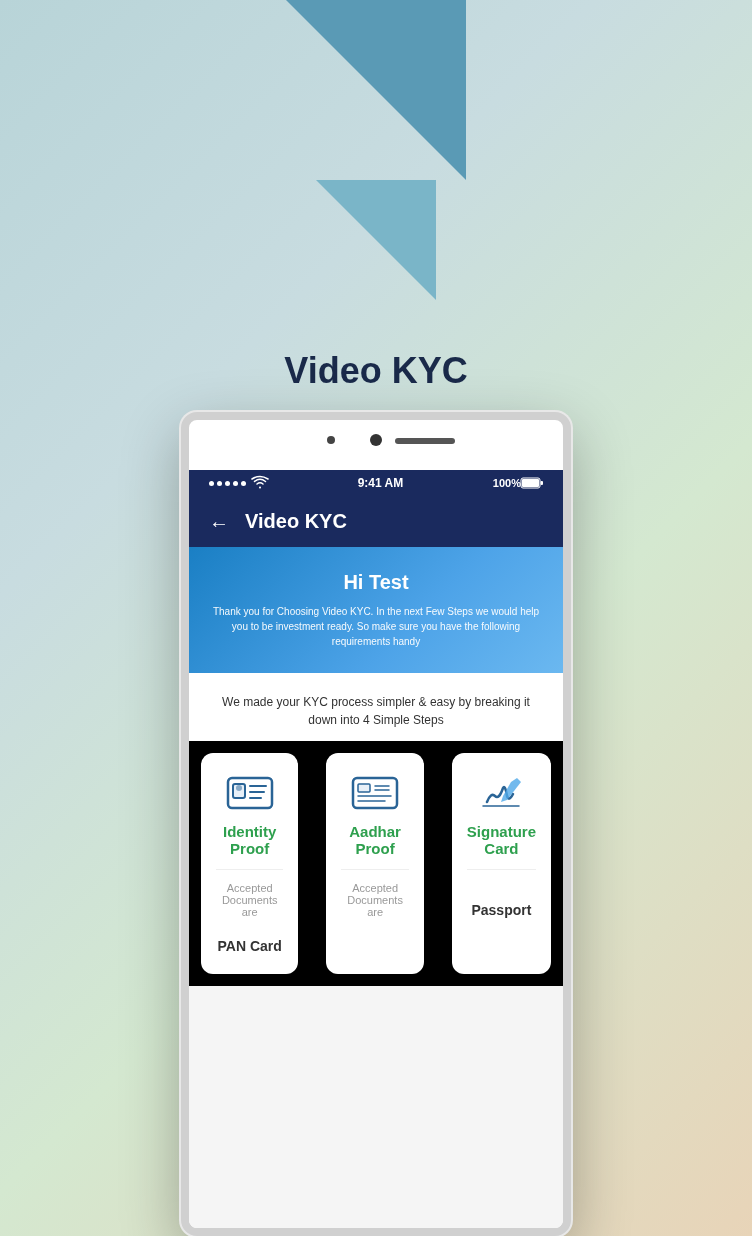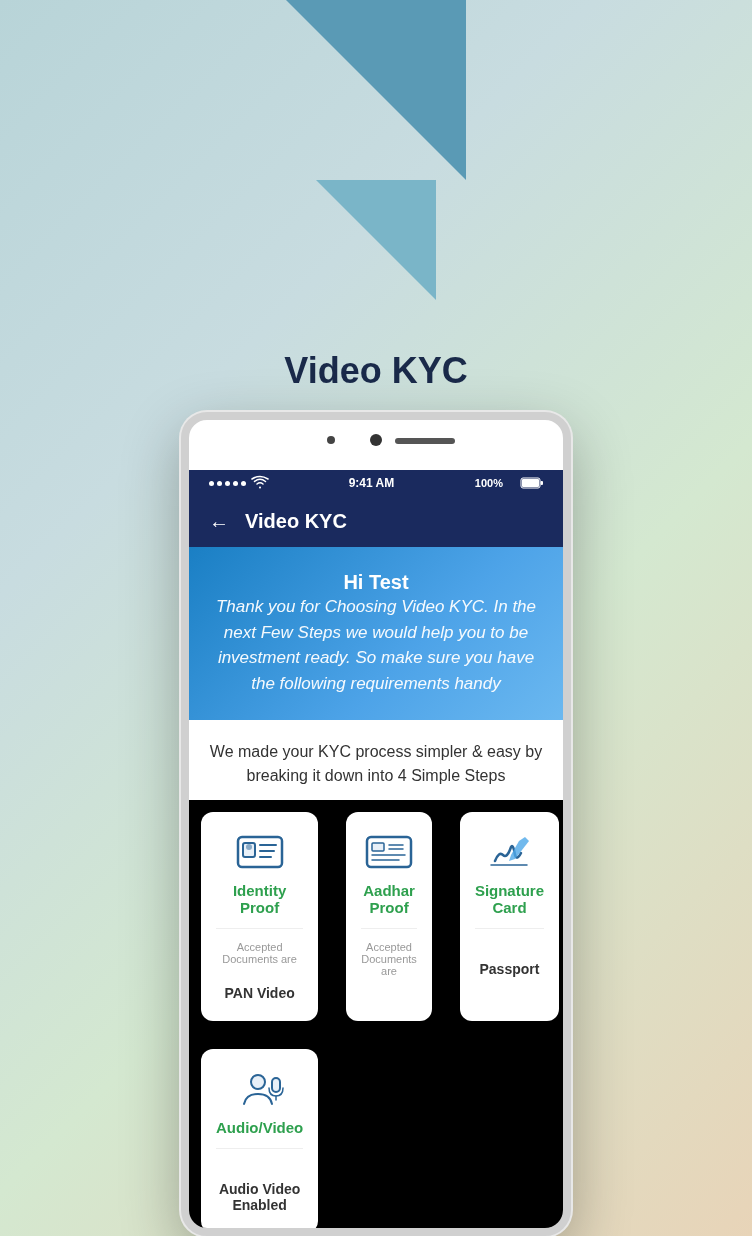--- a/index.html
+++ b/index.html
@@ -22,21 +22,21 @@
       margin-top: 50px;
       margin-bottom: 20px;
       z-index: 2;
     }
 
     
     .phone-frame {
       width: 390px;
       height: 1050px;
       background: #ffffff;
-      border-radius: 26px;
+      border-radius: 16px;
       border: 8px solid #d0d0d0;
       box-shadow: 0 0 0 2px #e8e8e8, 0 20px 60px rgba(0,0,0,0.3);
       position: relative;
       overflow: hidden;
       z-index: 2;
     }
 
     
     .phone-top {
       width: 100%;
@@ -136,21 +136,21 @@
     }
 
     .wifi-icon {
       font-size: 11px;
       margin-left: 3px;
     }
 
     .battery-icon {
       display: flex;
       align-items: center;
-      gap: 18px;
+      gap: 0;
       font-size: 11px;
     }
 
     
     .app-header {
       background: #1a2a5e;
       color: white;
       padding: 14px 20px;
       display: flex;
       align-items: center;
@@ -182,34 +182,34 @@
       background: linear-gradient(135deg, #1a7fc4 0%, #4da3e8 60%, #6bb8f0 100%);
       margin: 0;
       padding: 24px 20px;
       text-align: center;
       color: white;
     }
 
     .greeting-name {
       font-size: 20px;
       font-weight: 700;
+      margin-bottom: 10px;
     }
 
     .greeting-text {
-      font-size: 17px;
+      font-size: 10px;
       line-height: 1.5;
       opacity: 0.95;
-      font-style: italic;
     }
 
     
     .steps-desc {
       padding: 20px 20px 12px;
       text-align: center;
-      font-size: 16px;
+      font-size: 12px;
       color: #333;
       line-height: 1.5;
       background: white;
     }
 
     
     .cards-grid {
       display: grid;
       grid-template-columns: 1fr 1fr 1fr;
       gap: 28px;
@@ -355,21 +355,21 @@
             <rect x="7" y="10" width="12" height="14" rx="2" stroke="#2a6496" stroke-width="2" fill="#e8f0f8"></rect>
             <line x1="24" y1="12" x2="40" y2="12" stroke="#2a6496" stroke-width="2" stroke-linecap="round"></line>
             <line x1="24" y1="18" x2="38" y2="18" stroke="#2a6496" stroke-width="2" stroke-linecap="round"></line>
             <line x1="24" y1="24" x2="35" y2="24" stroke="#2a6496" stroke-width="2" stroke-linecap="round"></line>
             <circle cx="13" cy="14" r="3" fill="#2a6496" opacity="0.5"></circle>
           </svg>
         </div>
         <div class="card-title">Identity Proof</div>
         <div class="card-divider"></div>
         <div class="card-docs-label">Accepted Documents are</div>
-        <div class="card-docs-value">PAN Video</div>
+        <div class="card-docs-value">PAN Card</div>
       </div>
 
       <div class="kyc-card">
         <div class="card-icon">
           <svg width="48" height="38" viewBox="0 0 48 38" fill="none">
             <rect x="2" y="4" width="44" height="30" rx="4" stroke="#2a6496" stroke-width="2.5" fill="white"></rect>
             <rect x="7" y="10" width="12" height="8" rx="1" stroke="#2a6496" stroke-width="1.5" fill="#e8f0f8"></rect>
             <line x1="7" y1="22" x2="40" y2="22" stroke="#2a6496" stroke-width="1.5" stroke-linecap="round"></line>
             <line x1="7" y1="27" x2="34" y2="27" stroke="#2a6496" stroke-width="1.5" stroke-linecap="round"></line>
             <line x1="24" y1="12" x2="38" y2="12" stroke="#2a6496" stroke-width="1.5" stroke-linecap="round"></line>
@@ -388,34 +388,17 @@
             <path d="M34 8 L40 4 L44 8 L30 26 L24 28 L26 22 Z" fill="#4da8e8" opacity="0.8"></path>
             <line x1="6" y1="32" x2="42" y2="32" stroke="#2a6496" stroke-width="1.5" stroke-linecap="round"></line>
           </svg>
         </div>
         <div class="card-title">Signature Card</div>
         <div class="card-divider"></div>
         <div class="card-docs-label"></div>
         <div class="card-docs-value">Passport</div>
       </div>
 
-      <div class="kyc-card">
-        <div class="card-icon">
-          <svg width="48" height="38" viewBox="0 0 48 38" fill="none">
-
-            <circle cx="22" cy="12" r="7" stroke="#2a6496" stroke-width="2" fill="#e8f0f8"></circle>
-            <path d="M8 34 Q10 24 22 24 Q34 24 36 34" stroke="#2a6496" stroke-width="2" fill="none" stroke-linecap="round"></path>
-
-            <rect x="36" y="8" width="8" height="14" rx="4" stroke="#2a6496" stroke-width="2" fill="#e8f0f8"></rect>
-            <path d="M33 18 Q33 26 40 26 Q47 26 47 18" stroke="#2a6496" stroke-width="1.5" fill="none" stroke-linecap="round"></path>
-            <line x1="40" y1="26" x2="40" y2="30" stroke="#2a6496" stroke-width="1.5" stroke-linecap="round"></line>
-          </svg>
-        </div>
-        <div class="card-title">Audio/Video</div>
-        <div class="card-divider"></div>
-        <div class="card-docs-label"></div>
-        <div class="card-docs-value">Audio Video Enabled</div>
-      </div>
 
     </div>
   </div>
 
 </div>
 
 </body></html>

